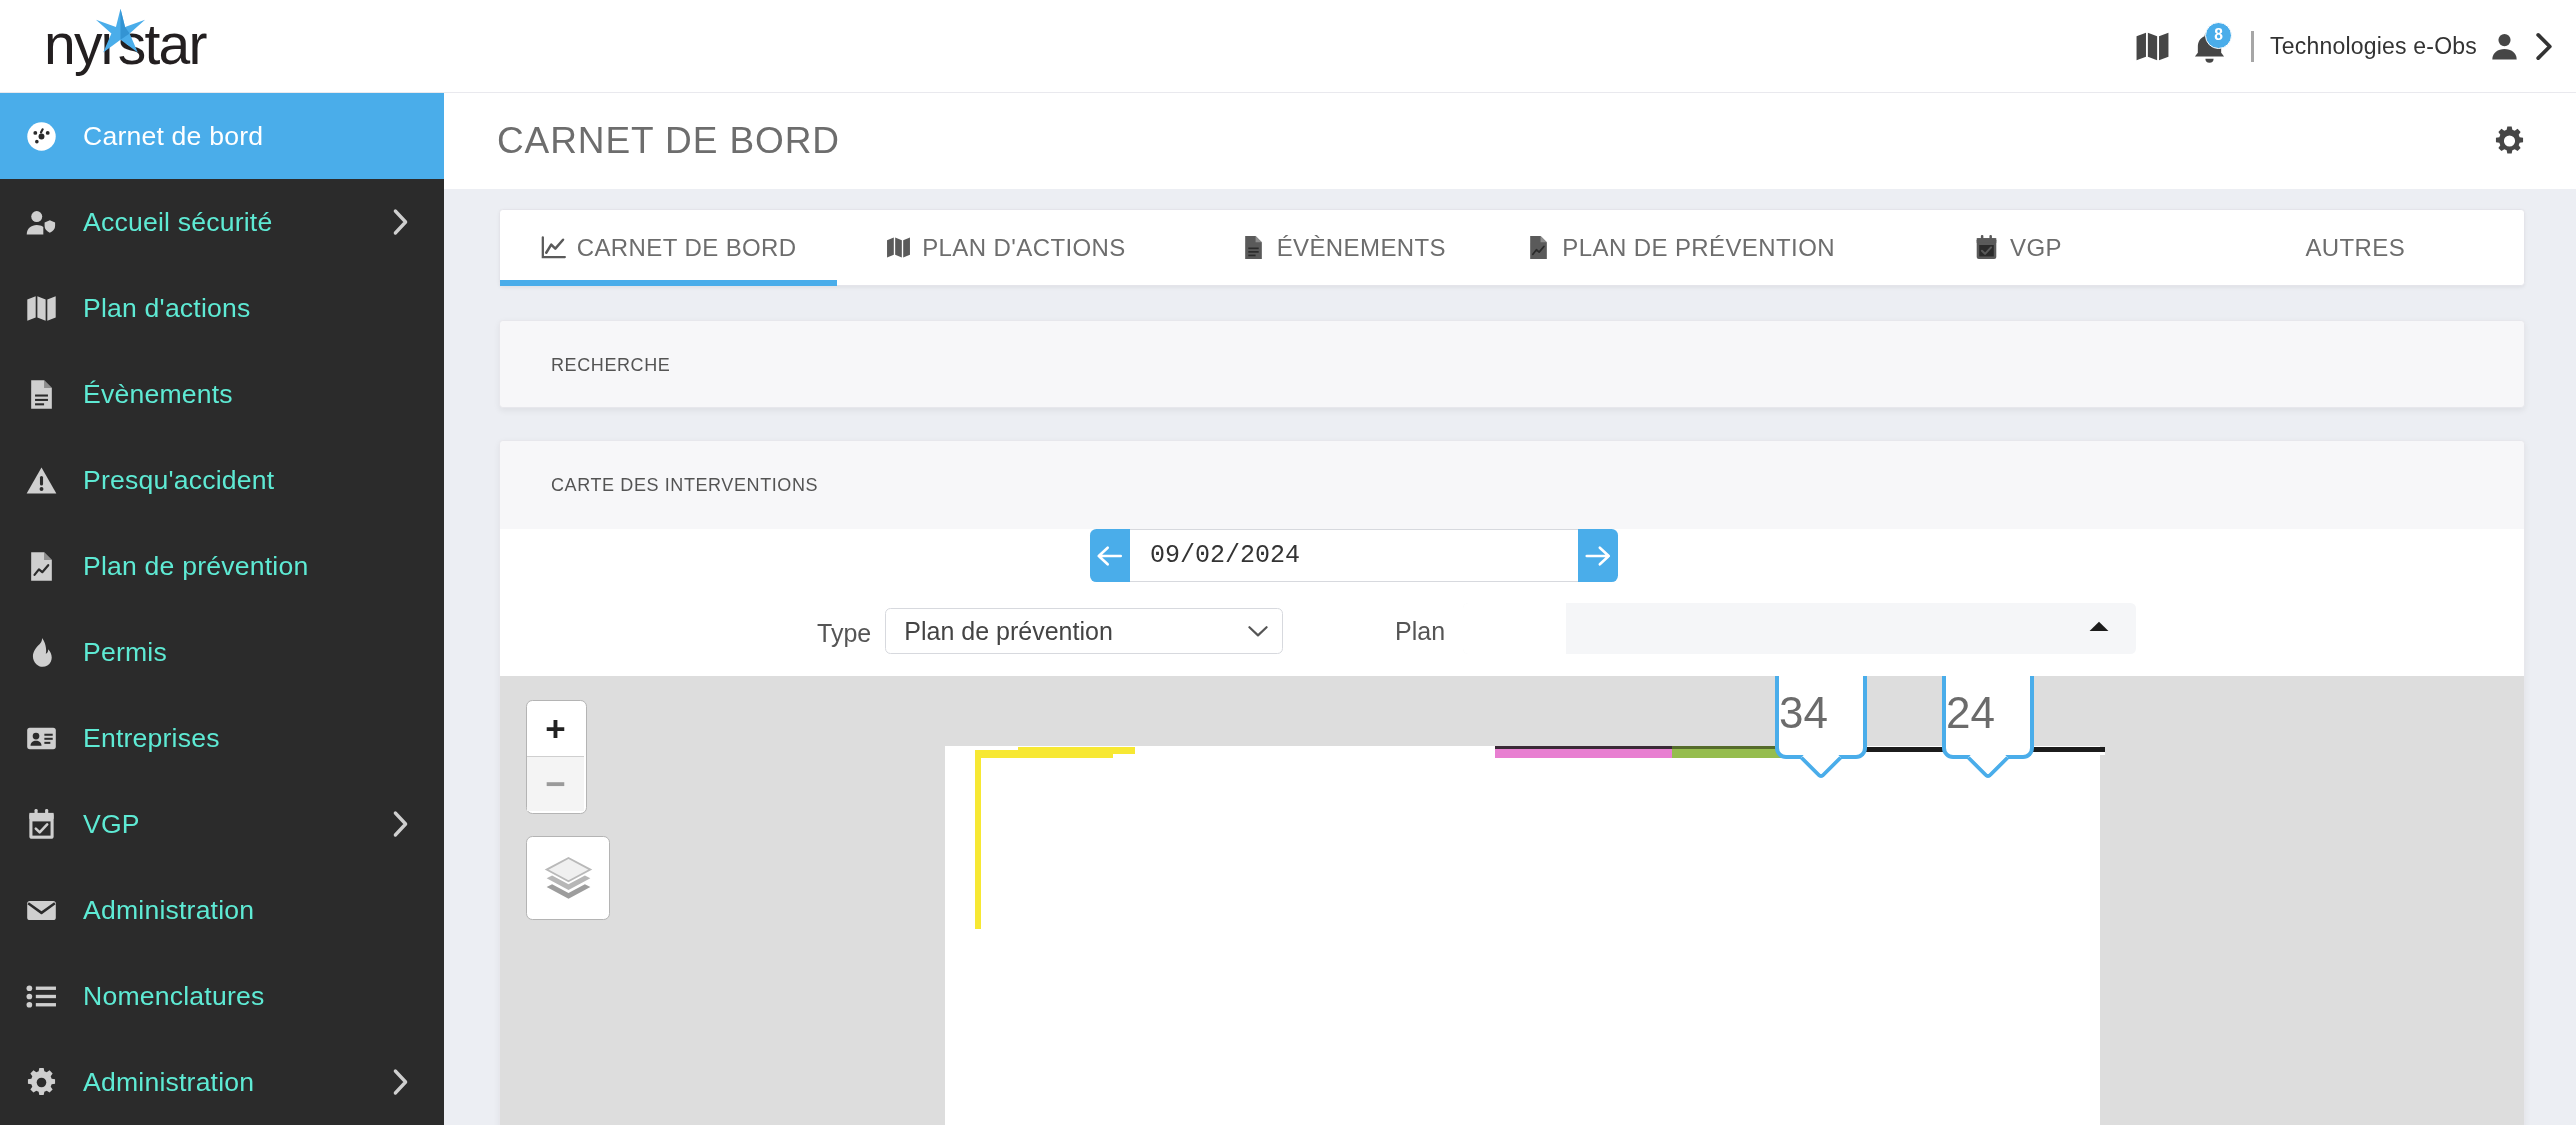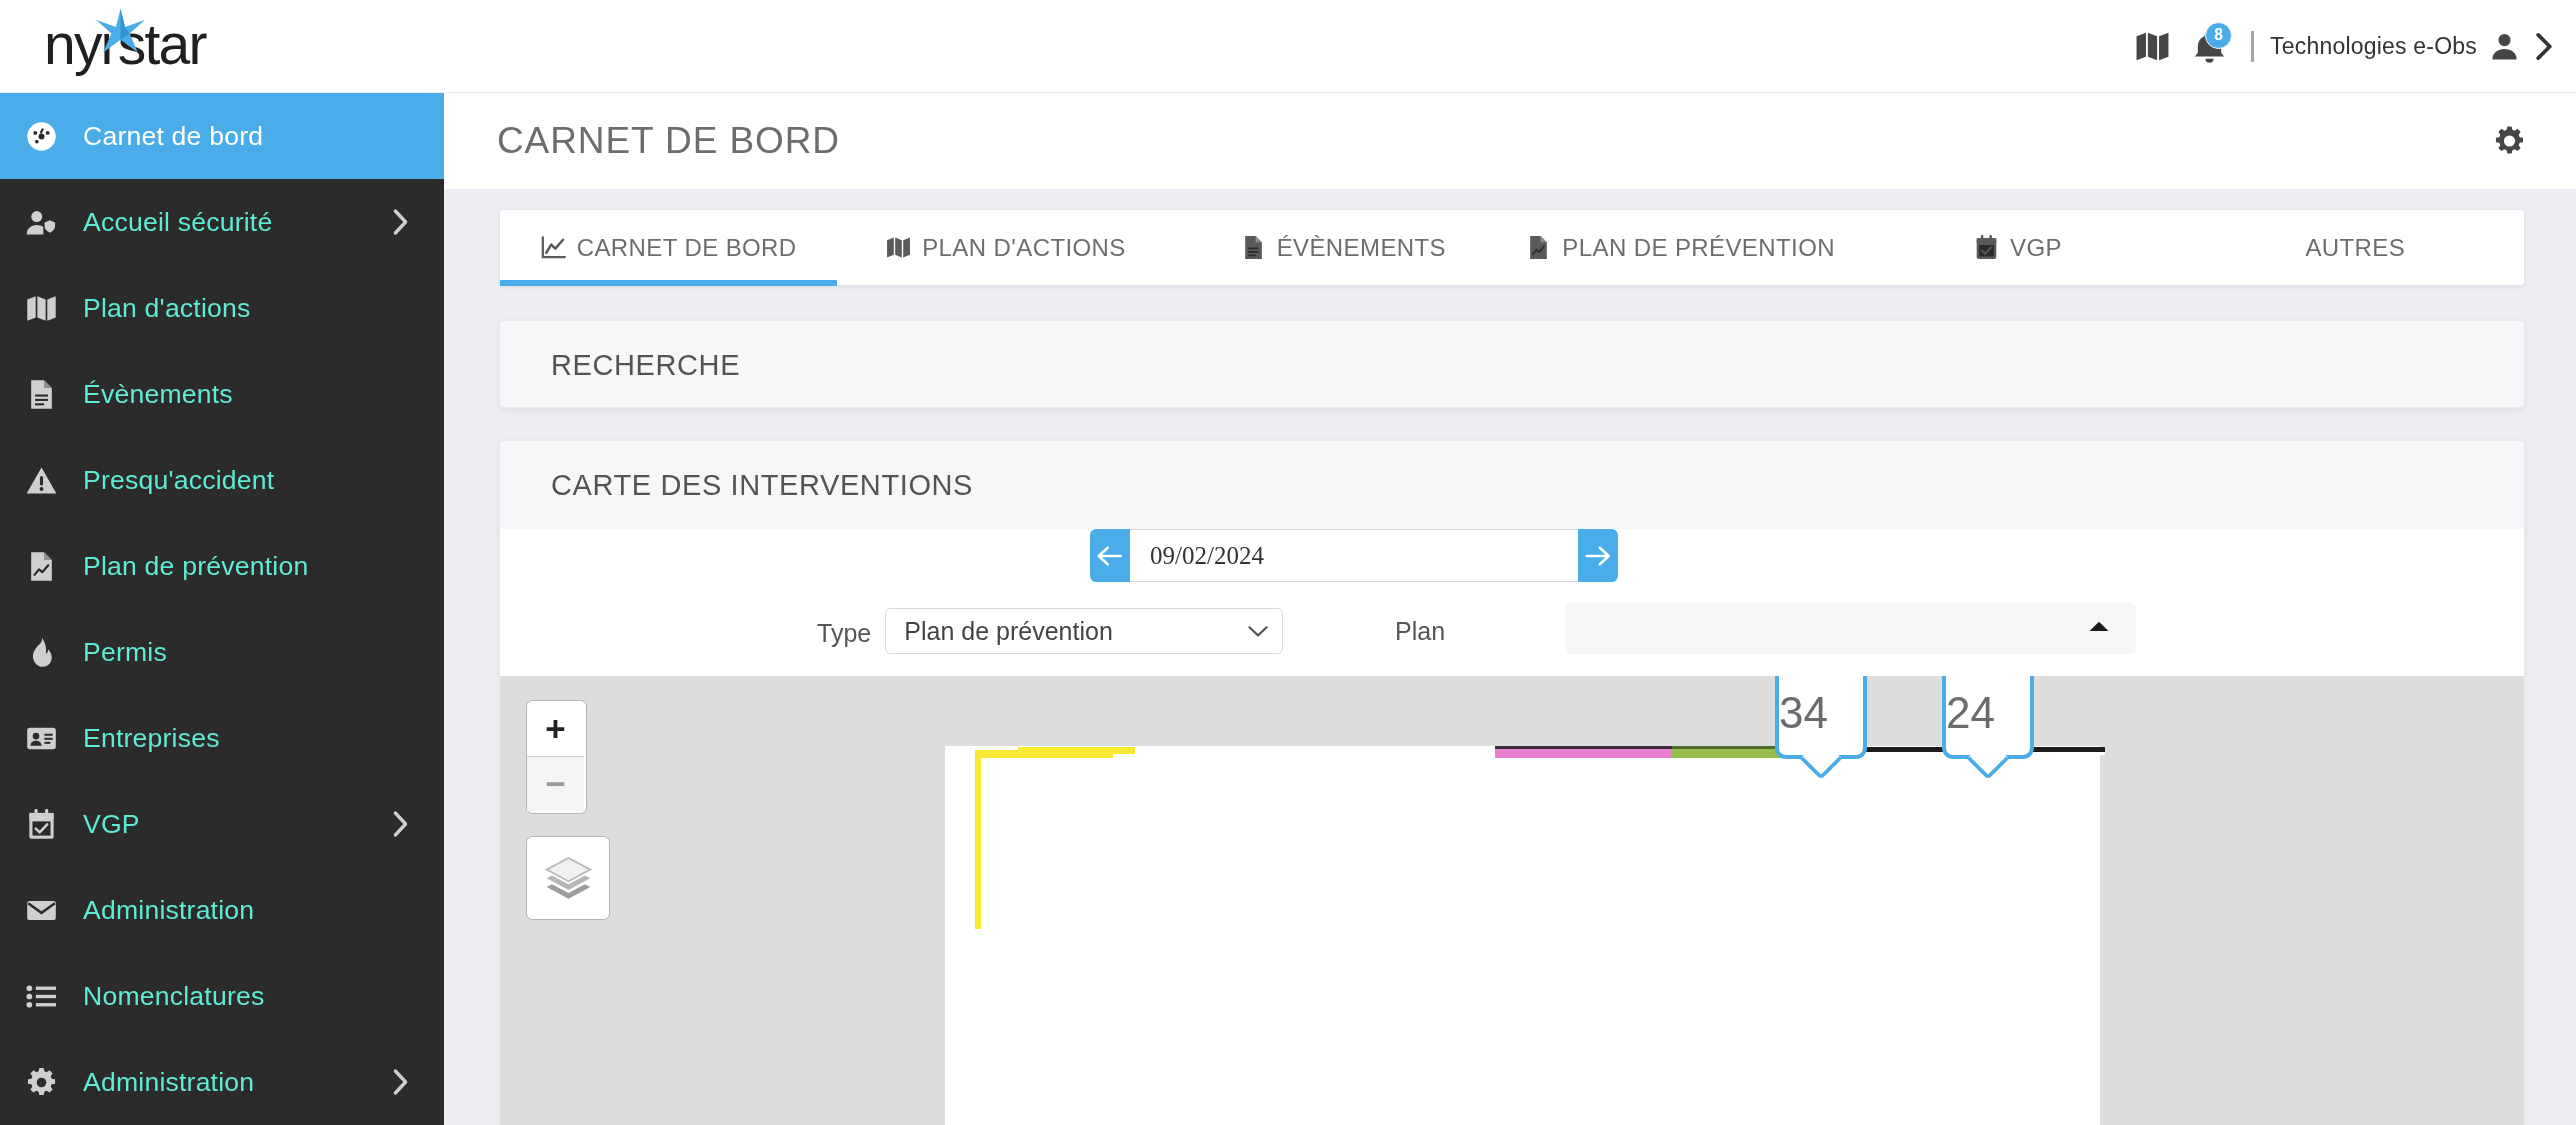--- a/index.html
+++ b/index.html
@@ -118,21 +118,21 @@
   
   .panel {
     position: absolute; left: 55px;
     width: 2026px;
     background: #f7f7f9;
     border: 0.9px solid #e7e7ec;
     border-radius: 3.7px;
     box-shadow: 0 2.8px 6.4px rgba(0,0,0,.06);
   }
   .panel-head { height: 88px; display: flex; align-items: center; padding-left: 51px; }
-  .panel-title { font-size: 29px; color: #545454; letter-spacing: 0.6px; }
+  .panel-title { font-size: 18px; color: #545454; letter-spacing: 0.6px; }
 
   #panel-recherche { top: 227px; height: 88px; }
   #panel-carte { top: 347px; height: 779px; background: #f7f7f9; overflow: hidden; }
 
   .carte-body { position: relative; height: 691px; background: #ffffff; }
 
   
   .date-nav {
     position: absolute; left: 590px; top: 0px;
     width: 528px; height: 53px;
@@ -141,21 +141,21 @@
   .date-btn {
     width: 40px; background: #4aadea; color: #ffffff;
     display: flex; align-items: center; justify-content: center;
     cursor: pointer; font-size: 24px;
   }
   .date-btn.left { border-radius: 6.4px 0 0 6.4px; }
   .date-btn.right { border-radius: 0 6.4px 6.4px 0; }
   .date-input {
     flex: 1; border: 0.9px solid #d7d9de; border-left: none; border-right: none;
     background: #fff; font-size: 25px; color: #333;
-    padding-left: 20px; font-family: Liberation Serif, serif;
+    padding-left: 20px; font-family: Liberation Mono, monospace;
     outline: none;
   }
 
   
   .filter-row { position: absolute; left: 0; top: 79px; width: 2024px; height: 55px; }
   .f-label { position: absolute; font-size: 25px; color: #555; }
   .f-label.type { left: 317px; top: 11px; }
   .f-label.plan { left: 895px; top: 9.2px; }
 
   .select-type {

